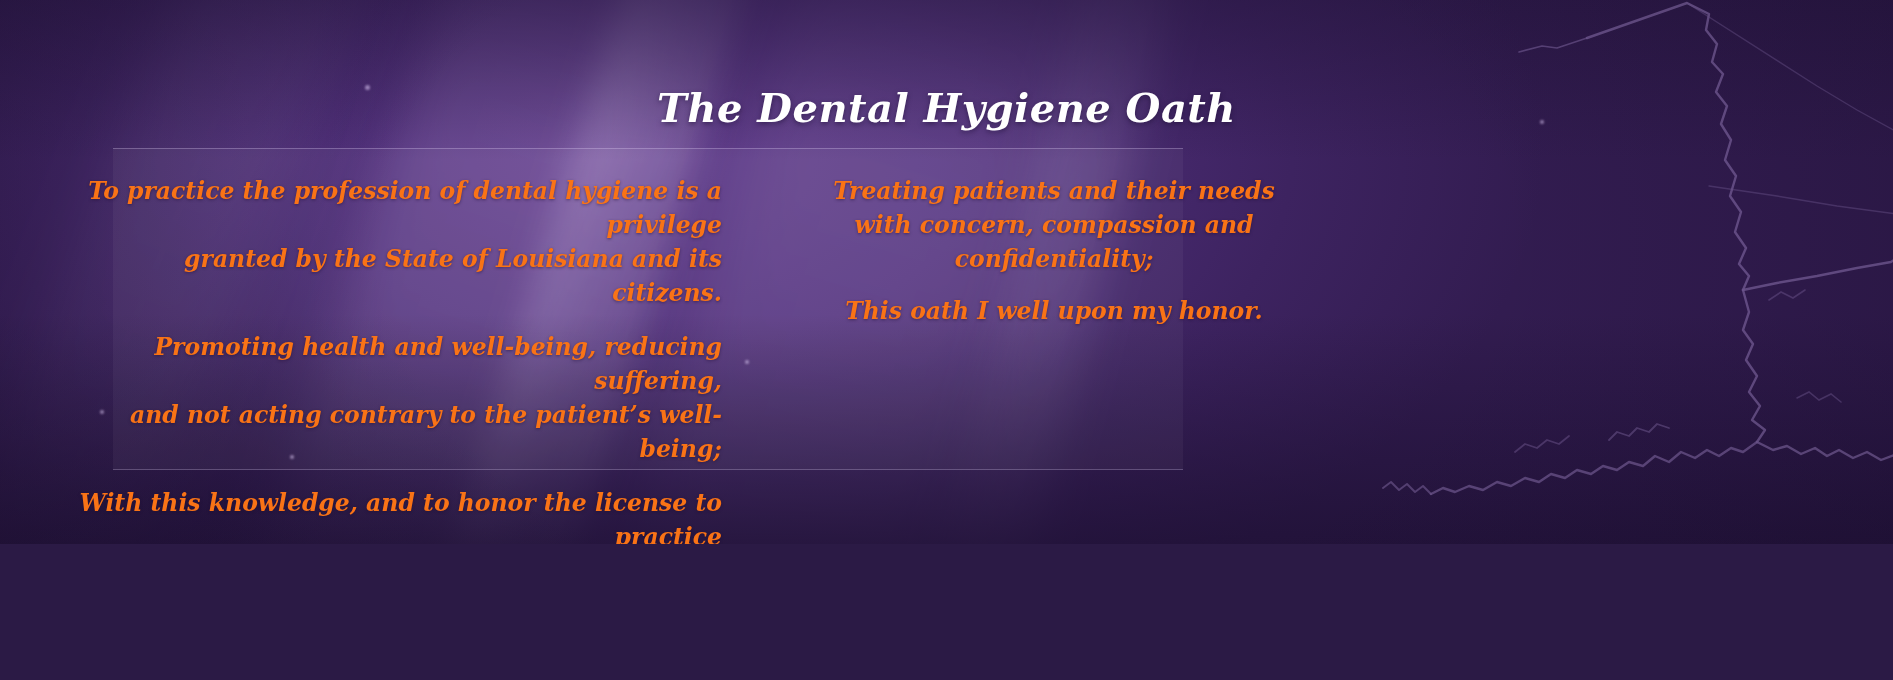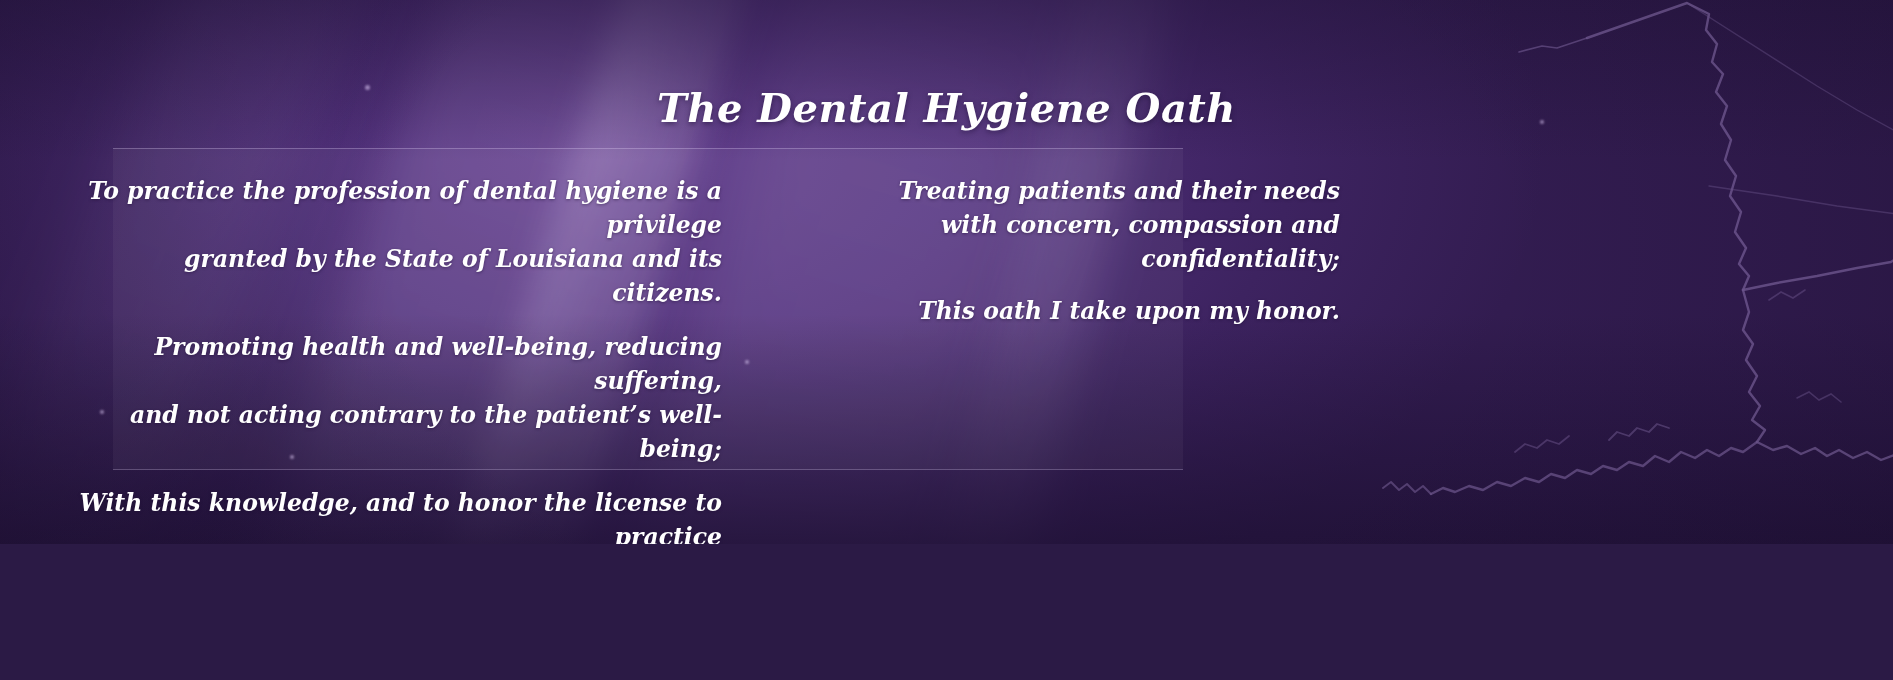--- a/index.html
+++ b/index.html
@@ -150,25 +150,25 @@
     box-sizing: border-box;
   }
   .col-left {
     width: 740px;
     padding: 14px 18px 0 70px;
     text-align: right;
   }
   .col-right {
     width: 600px;
     padding: 14px 0 0 28px;
-    text-align: right;
+    text-align: center;
   }
 
   .oath-para {
-    color: #ffffff;
+    color: #f97316;
     font-family: "DejaVu Serif", serif;
     font-style: italic;
     font-weight: 700;
     font-size: 23.5px;
     line-height: 34px;
     margin: 0 0 20px 0;
     text-shadow: 0 1px 3px rgba(30,14,52,0.5);
     white-space: pre-line;
   }
   .oath-para.tight { margin-bottom: 18px; }
@@ -227,18 +227,18 @@
       <p class="oath-para">Promoting health and well-being, reducing suffering,
 and not acting contrary to the patient’s well-being;</p>
       <p class="oath-para">With this knowledge, and to honor the license to practice
 dental hygiene as well as enjoy its privileges, I pledge to
 uphold a higher standard of ethics by:</p>
     </div>
 
     <div class="col col-right">
       <p class="oath-para tight">Treating patients and their needs
 with concern, compassion and confidentiality;</p>
-      <p class="oath-para">This oath I take upon my honor.</p>
+      <p class="oath-para">This oath I well upon my honor.</p>
     </div>
 
   </div>
 
 </div>
 
 </body></html>

